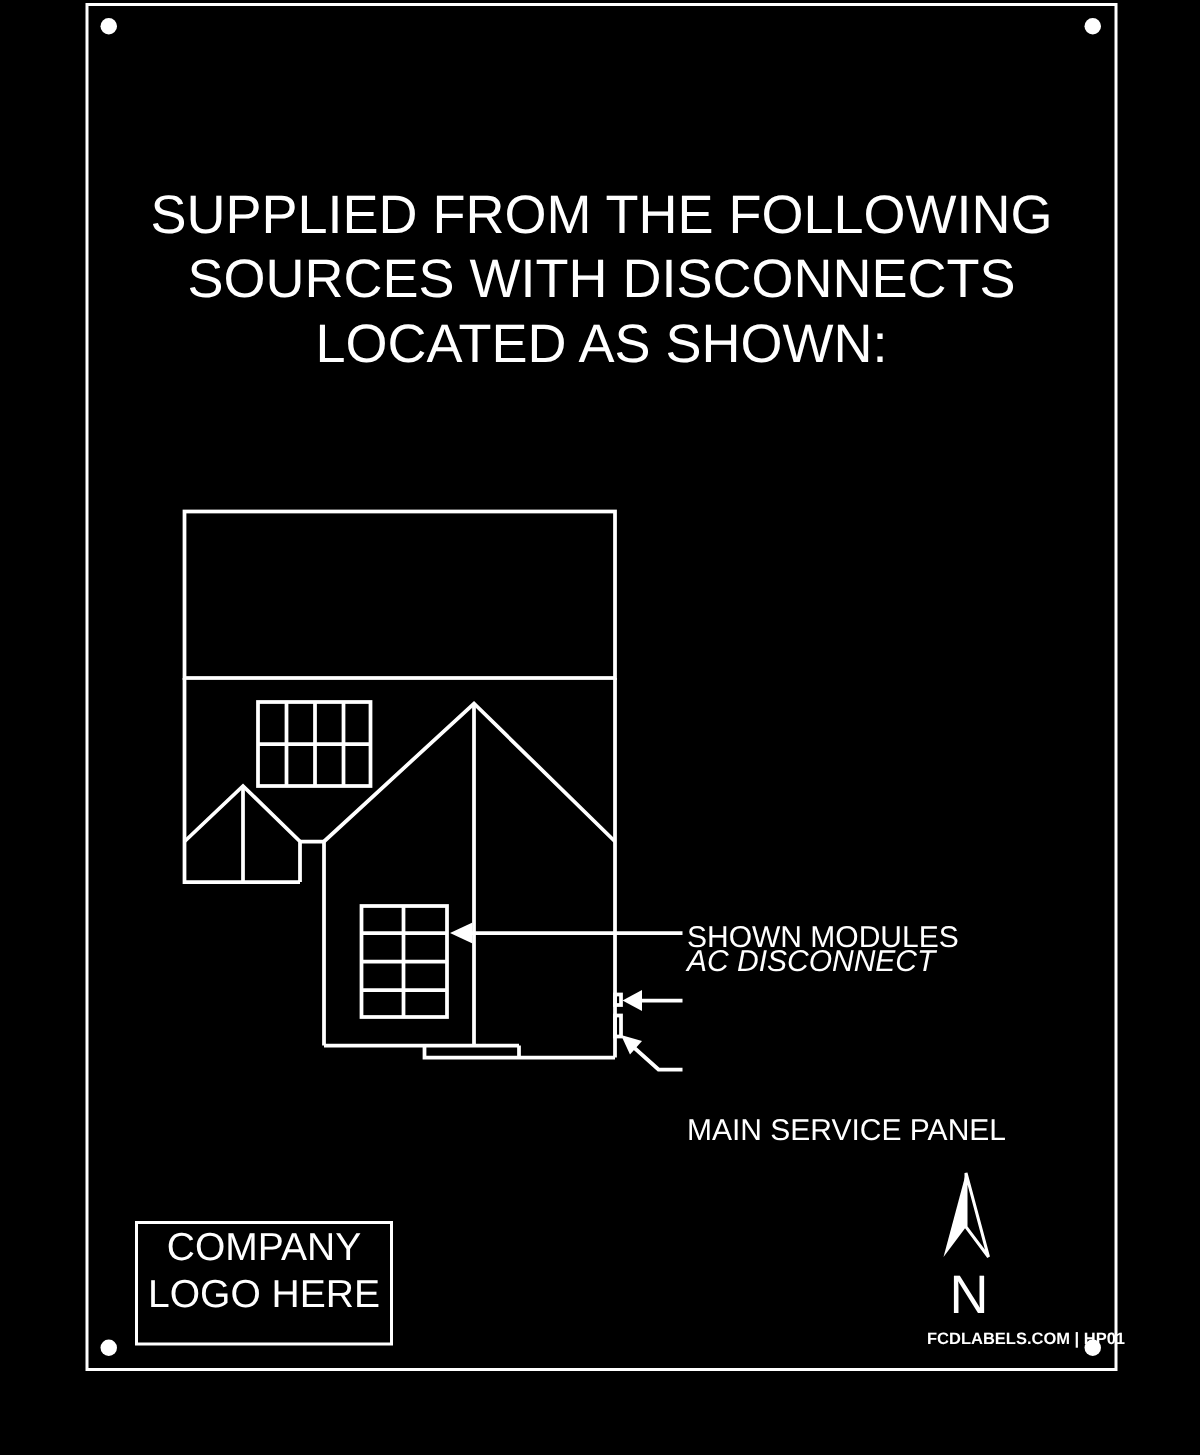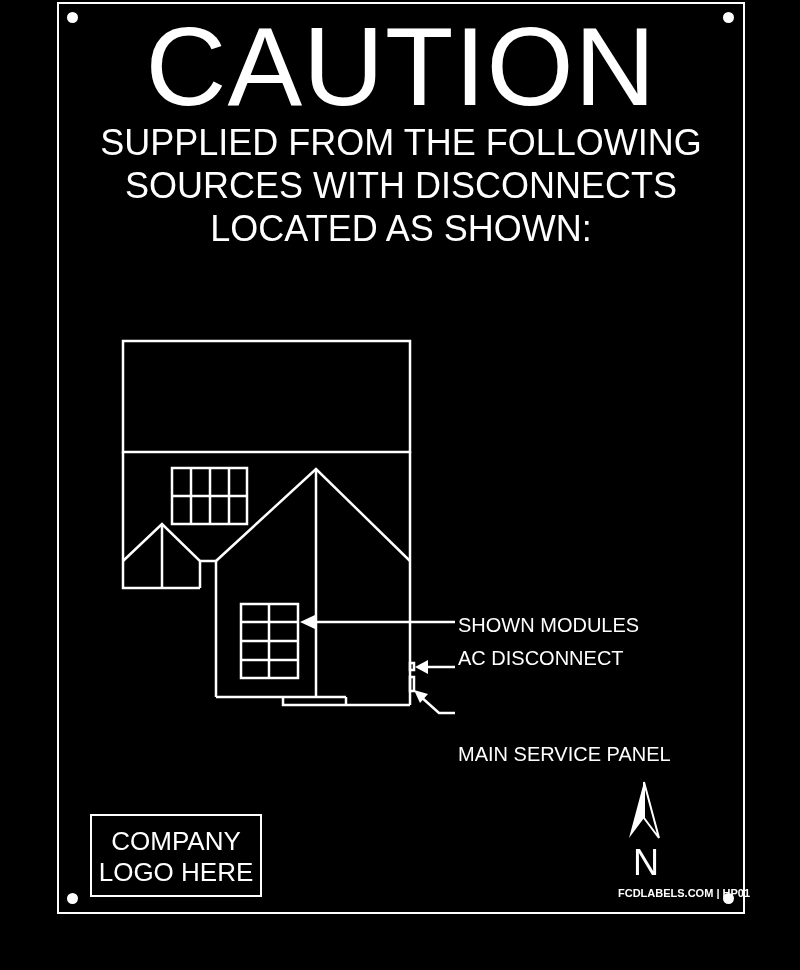--- a/index.html
+++ b/index.html
@@ -5,36 +5,35 @@
     html, body { margin: 0; padding: 0; background: #000; }
     body { width: 800px; height: 970px; position: relative; overflow: hidden; font-family: "Liberation Sans", sans-serif; }
     .outer-frame { position: absolute; left: 2px; top: 2px; width: 796px; height: 966px; background: #000; }
     .sign { position: absolute; left: 57px; top: 2px; width: 684px; height: 908px; border: 2px solid #fff; background: #000; box-sizing: content-box; }
     .hole { position: absolute; width: 11px; height: 11px; border-radius: 50%; background: #fff; }
     .title { position: absolute; left: 0; width: 100%; top: 8px; text-align: center; color: #fff; font-size: 112px; line-height: 110px; letter-spacing: 1px; }
     .subtitle { position: absolute; left: 0; width: 100%; top: 117px; text-align: center; color: #fff; font-size: 36px; line-height: 43px; }
     .subtitle div { white-space: nowrap; }
     .diagram { position: absolute; left: 0; top: 0; }
     .label { position: absolute; color: #fff; font-size: 20px; line-height: 20px; white-space: nowrap; }
-    .logo-box { position: absolute; left: 31px; top: 810px; width: 172px; height: 83px; border: 2px solid #fff; color: #fff; text-align: center; font-size: 26px; line-height: 31px; padding-top: 10px; box-sizing: border-box; }
+    .logo-box { position: absolute; left: 31px; top: 810px; width: 172px; height: 83px; border: 2px solid #fff; color: #fff; text-align: center; font-size: 26px; line-height: 31px; box-sizing: border-box; }
     .north { position: absolute; color: #fff; font-size: 36px; line-height: 36px; }
     .footer { position: absolute; color: #fff; font-size: 11px; font-weight: bold; white-space: nowrap; padding-left: 40px; }
   </style>
 </head>
 <body>
 
 <div class="outer-frame"></div>
 
 <div class="sign">
   <span class="hole" style="left:8px; top:8px;"></span>
   <span class="hole" style="left:664px; top:8px;"></span>
   <span class="hole" style="left:8px; top:889px;"></span>
   <span class="hole" style="left:664px; top:889px;"></span>
 
-  <div class="title">CAUTION</div>
 
   <div class="subtitle">
     <div>SUPPLIED FROM THE FOLLOWING</div>
     <div>SOURCES WITH DISCONNECTS</div>
     <div>LOCATED AS SHOWN:</div>
   </div>
 
   <svg class="diagram" width="684" height="908" viewBox="59 4 684 908">
     <g fill="none" stroke="#fff" stroke-width="2.5" stroke-linejoin="miter">
 
@@ -77,21 +76,21 @@
       <polygon points="300,622 315,615 315,629"></polygon>
       <polygon points="415,667 428,660 428,674"></polygon>
       <polygon points="414,690 428,694 420,703"></polygon>
 
       <polygon points="644,782 629,838 644,818" fill="#fff"></polygon>
       <polygon points="644,782 659,838 644,818" fill="none" stroke="#fff" stroke-width="2"></polygon>
     </g>
   </svg>
 
   <div class="label" style="left:399px; top:611px;">SHOWN MODULES</div>
-  <div class="label" style="left:399px; top:644px;">AC DISCONNECT</div>
+  <div class="label" style="left:399px; top:627px;font-style:italic;">AC DISCONNECT</div>
   <div class="label" style="left:399px; top:740px;">MAIN SERVICE PANEL</div>
 
   <div class="logo-box">
     <div>COMPANY</div>
     <div>LOGO HERE</div>
   </div>
 
   <div class="north" style="left:574px; top:841px;">N</div>
   <div class="footer" style="left:519px; top:883px;">FCDLABELS.COM | HP01</div>
 </div>

